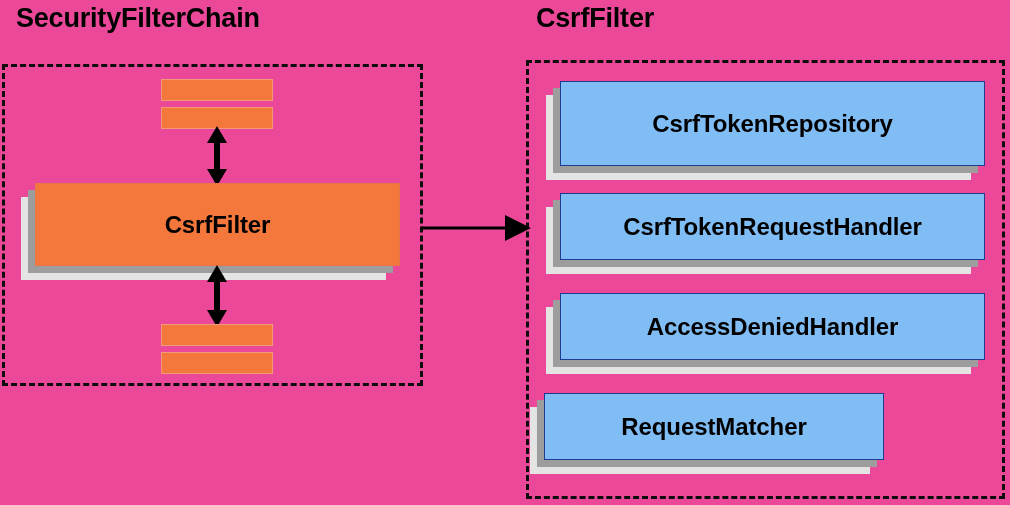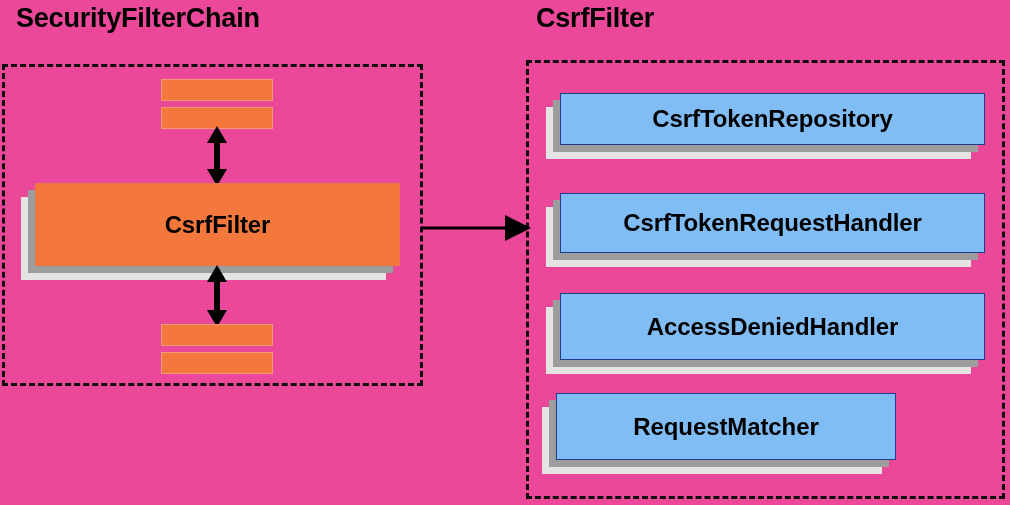--- a/index.html
+++ b/index.html
@@ -145,45 +145,45 @@
 
   <div class="stub-bar" style="left:161px; top:324px; width:112px; height:22px;"></div>
 
   <div class="stub-bar" style="left:161px; top:352px; width:112px; height:22px;"></div>
 
   <svg class="arrow-svg" style="left:421px; top:212px; width:110px; height:32px;" viewBox="0 0 110 32">
     <line x1="0" y1="16" x2="92" y2="16" stroke="#000000" stroke-width="3"></line>
     <polygon points="110,16 84,3 84,29" fill="#000000"></polygon>
   </svg>
 
-  <div class="node blue" style="left:560px; top:93px; width:425px; height:52px;">
+  <div class="node blue" style="left:560px; top:81px; width:425px; height:85px;">
     <span class="shadow-light"></span>
     <span class="shadow-dark"></span>
     <span class="face">
       <span class="label">CsrfTokenRepository</span>
     </span>
   </div>
 
-  <div class="node blue" style="left:560px; top:193px; width:425px; height:60px;">
+  <div class="node blue" style="left:560px; top:193px; width:425px; height:67px;">
     <span class="shadow-light"></span>
     <span class="shadow-dark"></span>
     <span class="face">
       <span class="label">CsrfTokenRequestHandler</span>
     </span>
   </div>
 
   <div class="node blue" style="left:560px; top:293px; width:425px; height:67px;border-radius:23px;">
     <span class="shadow-light"></span>
     <span class="shadow-dark"></span>
     <span class="face">
       <span class="label">AccessDeniedHandler</span>
     </span>
   </div>
 
-  <div class="node blue" style="left:556px; top:393px; width:340px; height:67px;">
+  <div class="node blue" style="left:544px; top:393px; width:340px; height:67px;">
     <span class="shadow-light"></span>
     <span class="shadow-dark"></span>
     <span class="face">
       <span class="label">RequestMatcher</span>
     </span>
   </div>
 
 </div>
 
 </body></html>

